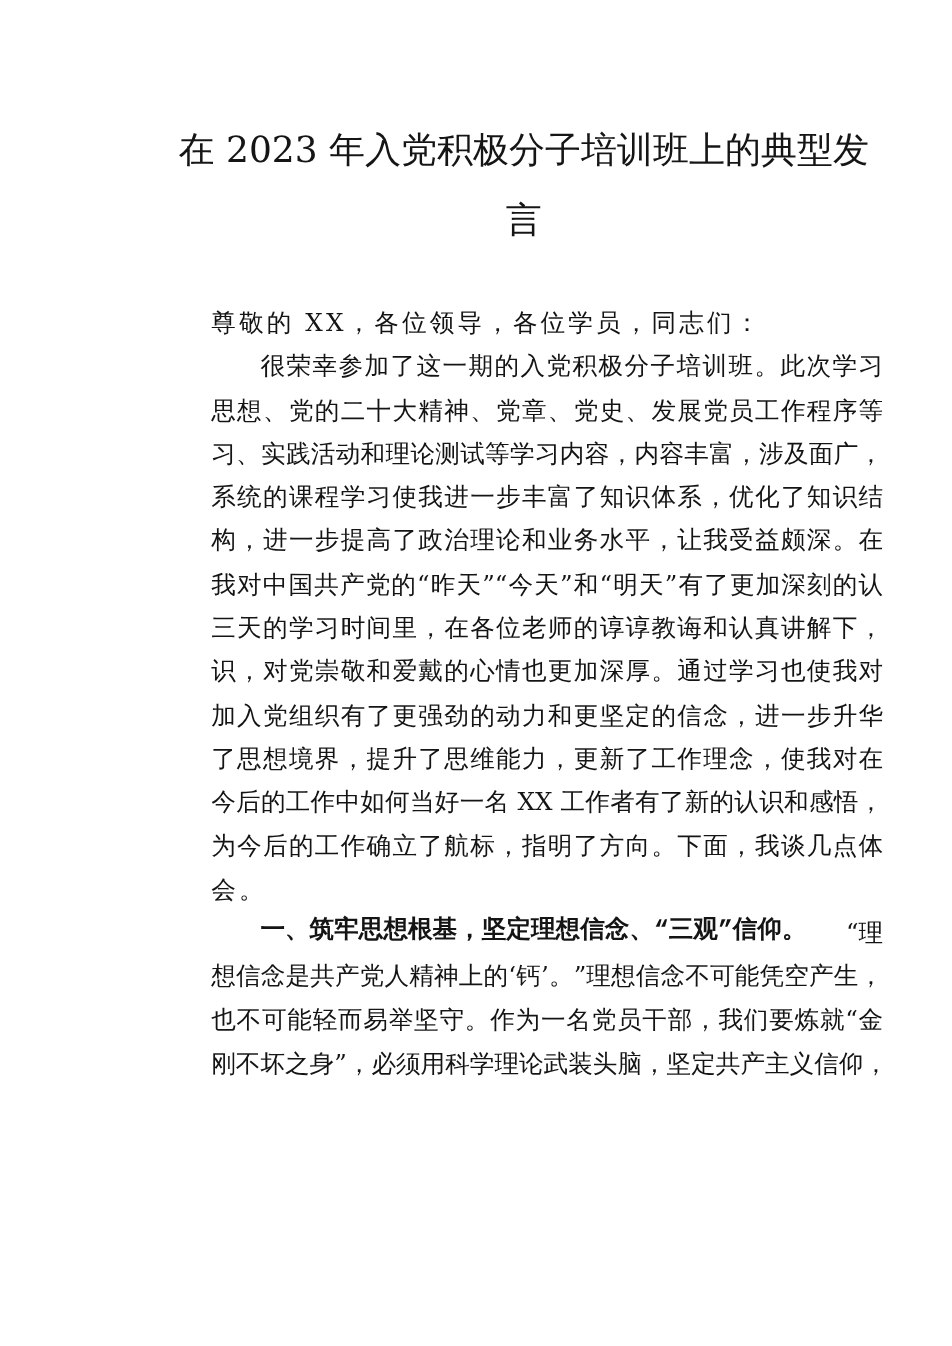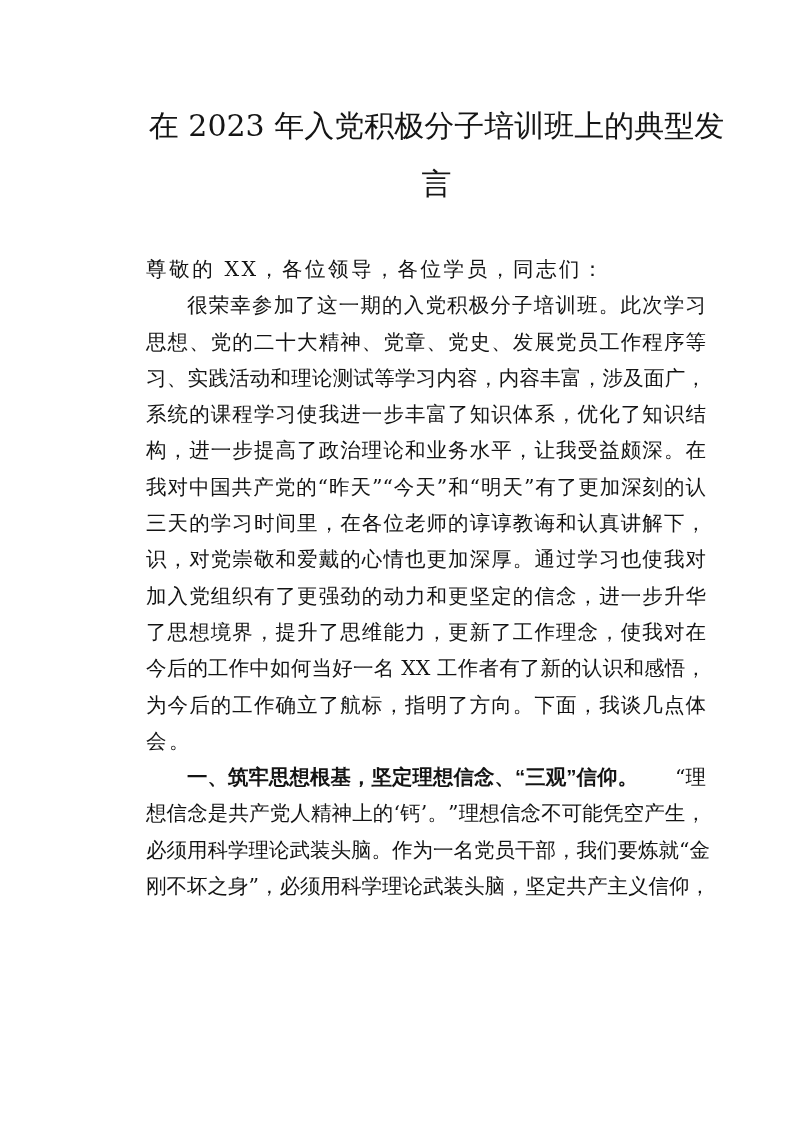--- a/index.html
+++ b/index.html
@@ -3,26 +3,26 @@
   <meta charset="utf-8">
   <style>
     html, body { margin: 0; padding: 0; background: #ffffff; }
     body { width: 793px; height: 1122px; position: relative; overflow: hidden;
            font-family: "DejaVu Serif", "Liberation Serif", serif; color: #111111; }
     .page { position: absolute; left: 0; top: 0; width: 793px; height: 1122px; background: #ffffff; margin-left: 40px; }
     .title-line { position: absolute; left: 0; width: 793px; text-align: center;
                   font-size: 30px; line-height: 36px; letter-spacing: 0px; color: #151515; }
     .title-1 { top: 108px; }
     .title-2 { top: 166px; }
-    .lines { position: absolute; left: 106px; top: 251px; width: 560px; }
+    .lines { position: absolute; left: 136px; top: 251px; width: 560px; }
     .line { height: 36.3px; line-height: 36.3px; font-size: 20.5px; white-space: nowrap;
             letter-spacing: 2.6px; color: #141414; }
     .line.justify { text-align-last: justify; text-align: justify; letter-spacing: 0; }
     .indent { padding-left: 41px; }
-    .bold { font-weight: bold; font-family: Liberation Sans, sans-serif; }
+    .bold { font-weight: bold; font-family: Liberation Mono, monospace; }
   </style>
 </head>
 <body>
 
 <div class="page">
   <div class="title-line title-1">在 2023 年入党积极分子培训班上的典型发</div>
   <div class="title-line title-2">言</div>
 
   <div class="lines">
     <div class="line">尊敬的 XX，各位领导，各位学员，同志们：</div>
@@ -39,16 +39,16 @@
     <div class="line justify">了思想境界，提升了思维能力，更新了工作理念，使我对在</div>
     <div class="line justify">今后的工作中如何当好一名 XX 工作者有了新的认识和感悟，</div>
     <div class="line justify">为今后的工作确立了航标，指明了方向。下面，我谈几点体</div>
     <div class="line">会。</div>
 
     <div class="line indent" style="display:flex;justify-content:space-between;letter-spacing:0;">
       <span class="bold">一、筑牢思想根基，坚定理想信念、“三观”信仰。</span>
       <span>“理</span>
     </div>
     <div class="line justify">想信念是共产党人精神上的‘钙’。”理想信念不可能凭空产生，</div>
-    <div class="line justify">必须用科学理论武装头脑。作为一名党员干部，我们要炼就“金</div>
+    <div class="line justify">也不可能轻而易举坚守。作为一名党员干部，我们要炼就“金</div>
     <div class="line justify">刚不坏之身”，必须用科学理论武装头脑，坚定共产主义信仰，</div>
   </div>
 </div>
 
 </body></html>

